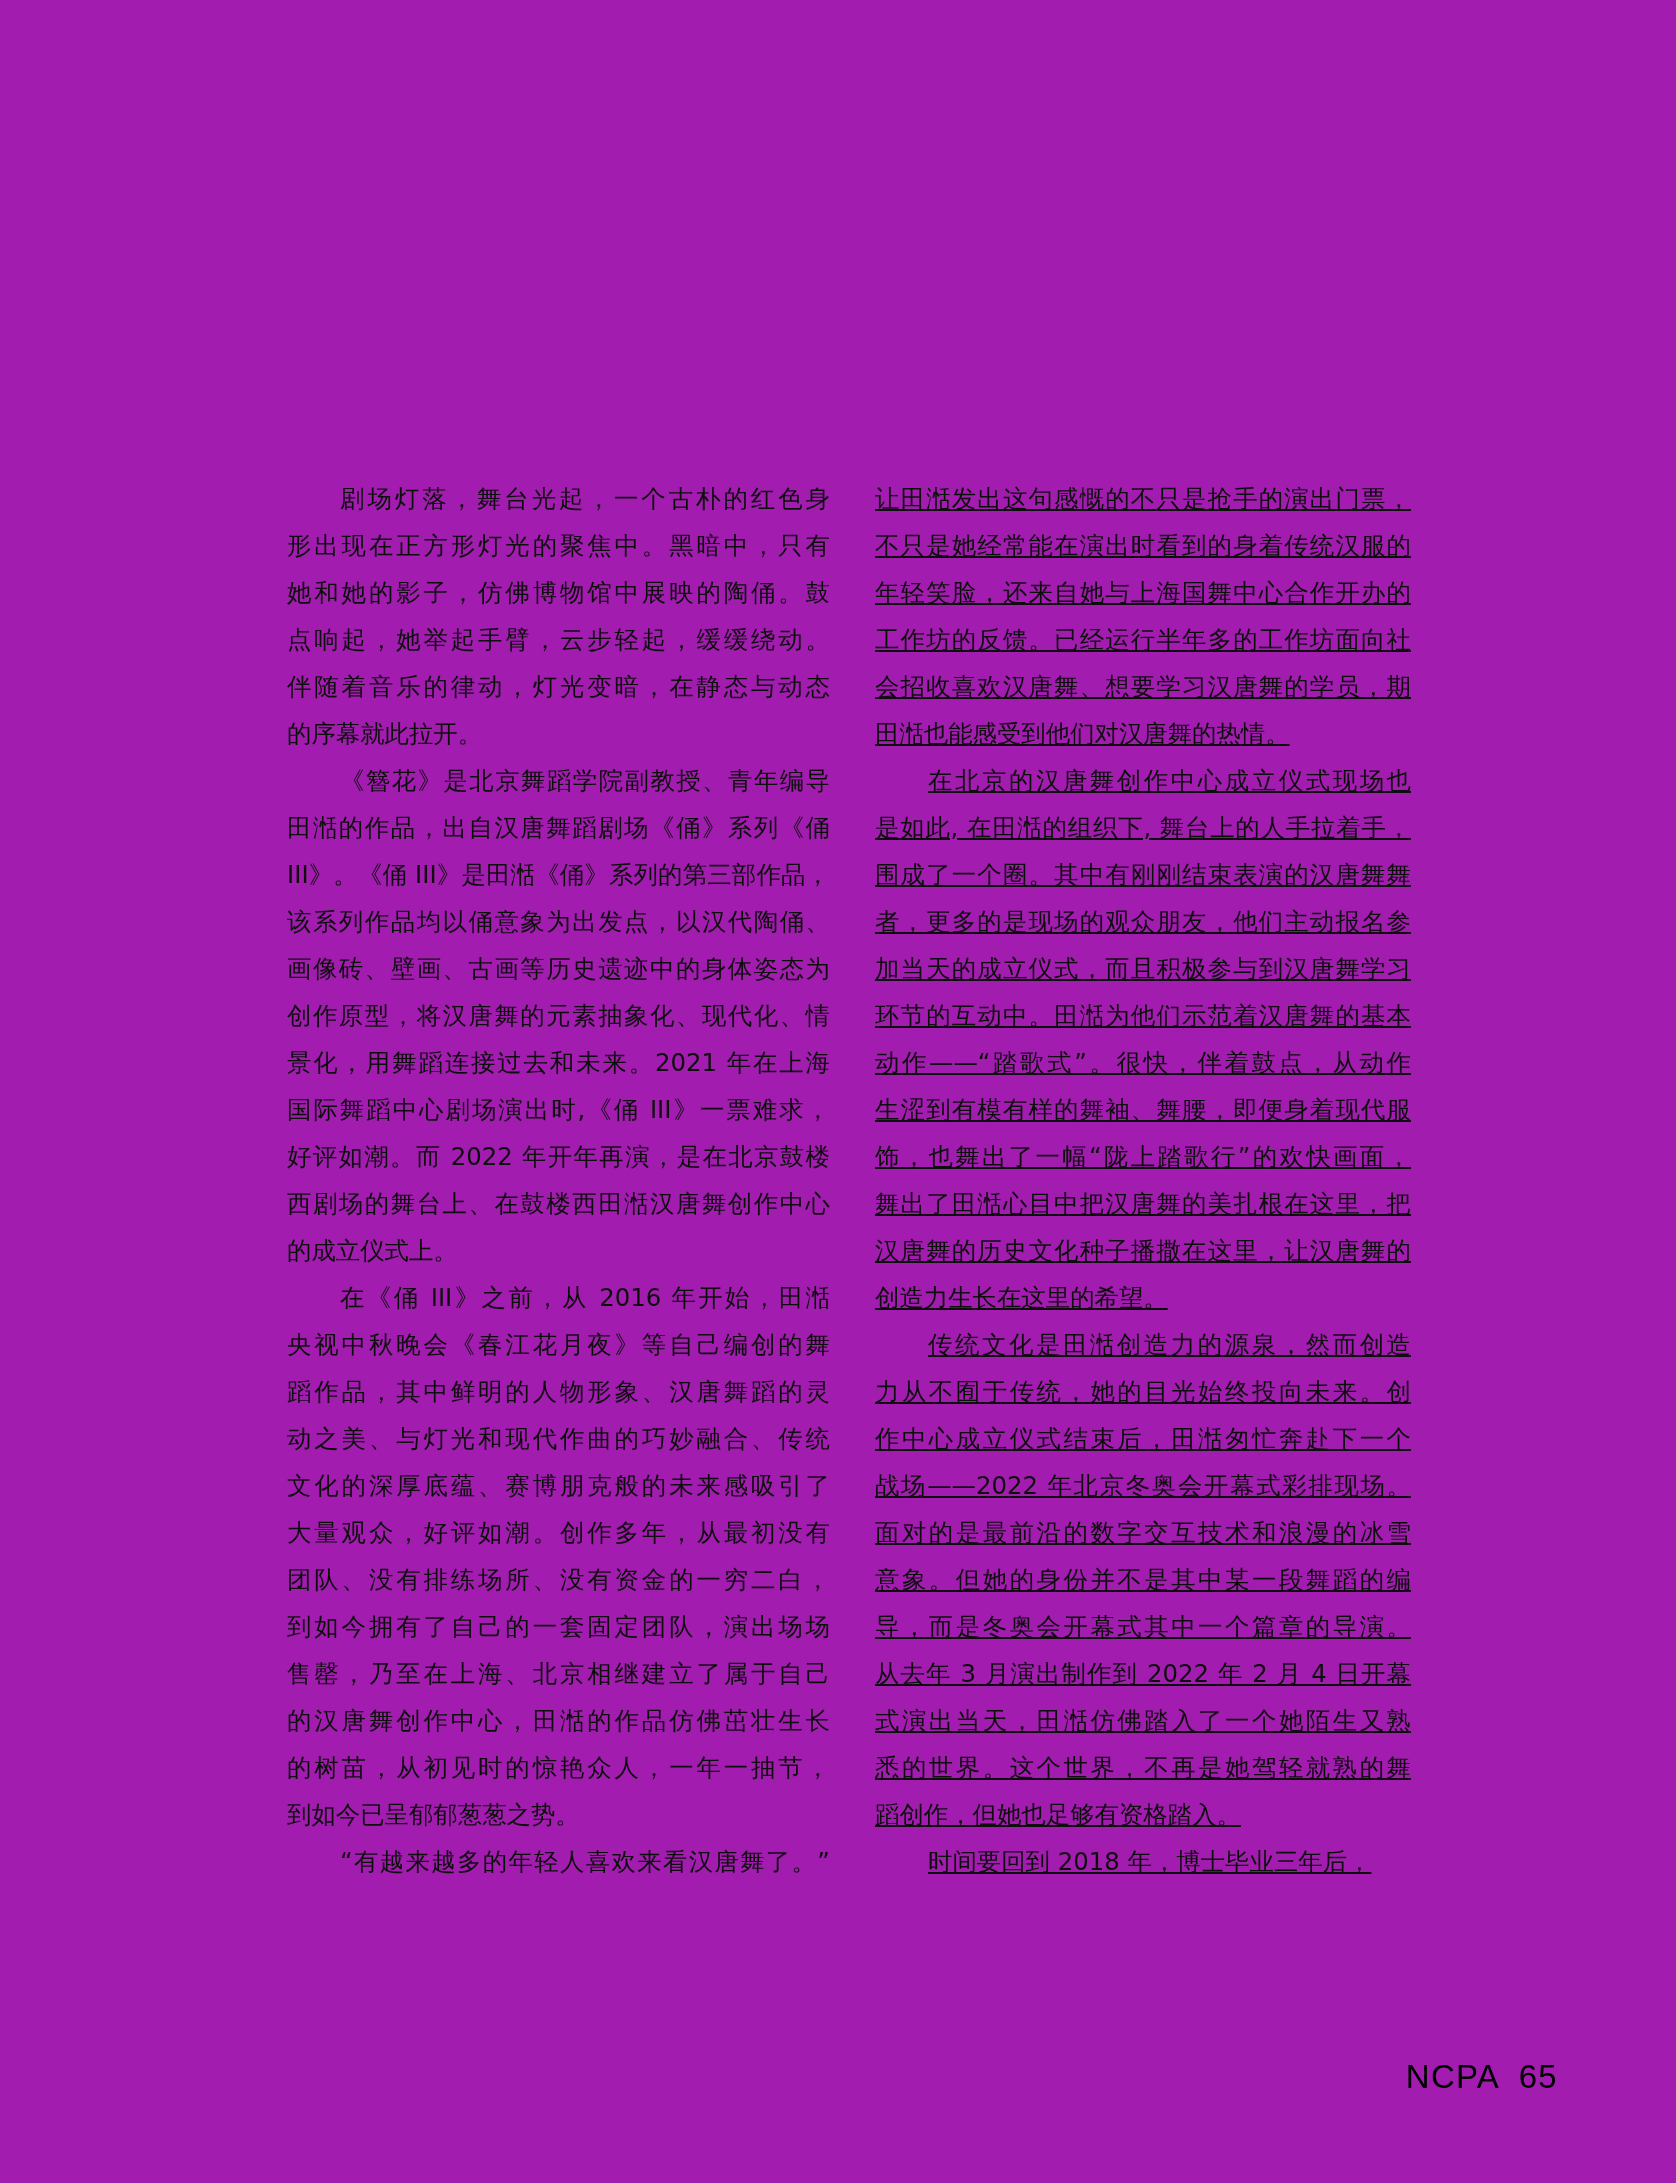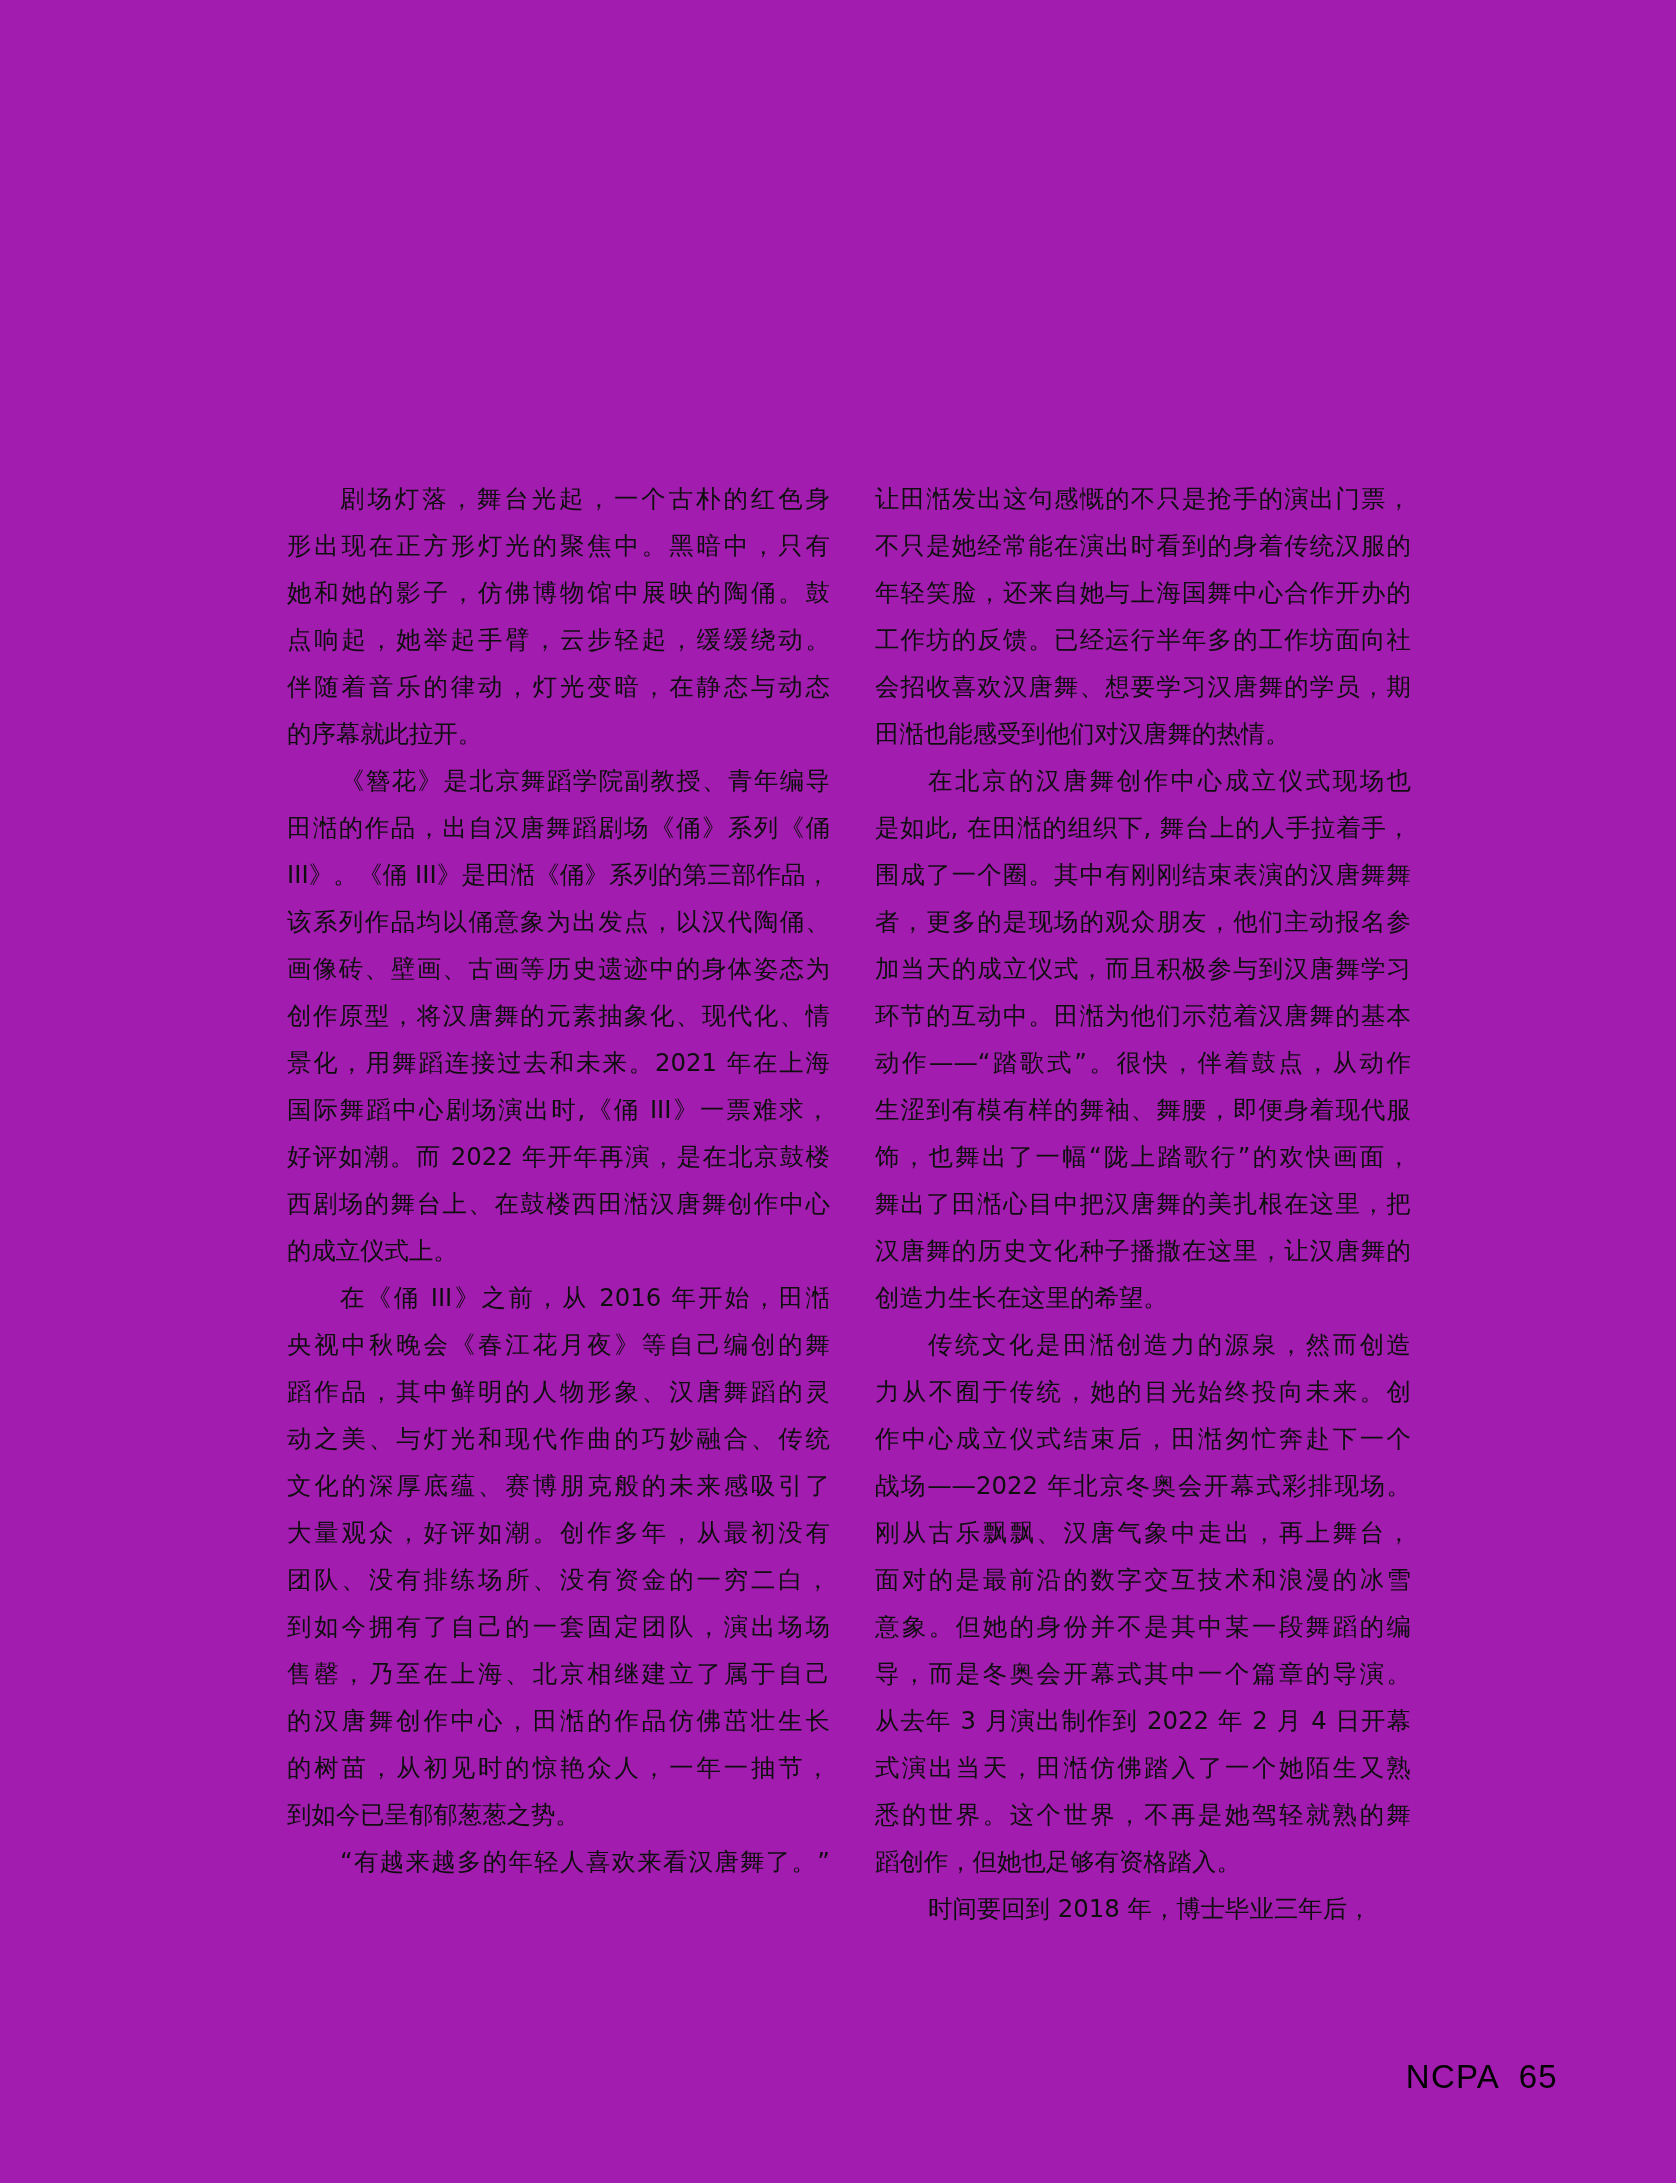--- a/index.html
+++ b/index.html
@@ -15,21 +15,21 @@
     background: #a21caf;
     overflow: hidden;
   }
   .article {
     position: absolute;
     top: 475px; left: 287px;
     display: flex;
   }
   .col { display: block; }
   .col-left  { width: 543px; margin-right: 45px; }
-  .col-right { width: 536px; }
+  .col-right { width: 536px; text-decoration: underline; }
   .line {
     height: 47px;
     line-height: 47px;
     font-size: 24.4px;
     letter-spacing: 0;
     white-space: nowrap;
     text-align: left;
     color: #0e0e0e;
   }
   .line.just {
@@ -104,21 +104,20 @@
         <div class="line just">动作——“踏歌式”。很快，伴着鼓点，从动作</div>
         <div class="line just">生涩到有模有样的舞袖、舞腰，即便身着现代服</div>
         <div class="line just">饰，也舞出了一幅“陇上踏歌行”的欢快画面，</div>
         <div class="line just">舞出了田湉心目中把汉唐舞的美扎根在这里，把</div>
         <div class="line just">汉唐舞的历史文化种子播撒在这里，让汉唐舞的</div>
         <div class="line">创造力生长在这里的希望。</div>
         <div class="line just indent">传统文化是田湉创造力的源泉，然而创造</div>
         <div class="line just">力从不囿于传统，她的目光始终投向未来。创</div>
         <div class="line just">作中心成立仪式结束后，田湉匆忙奔赴下一个</div>
         <div class="line just">战场——2022 年北京冬奥会开幕式彩排现场。</div>
-        <div class="line just">刚从古乐飘飘、汉唐气象中走出，再上舞台，</div>
         <div class="line just">面对的是最前沿的数字交互技术和浪漫的冰雪</div>
         <div class="line just">意象。但她的身份并不是其中某一段舞蹈的编</div>
         <div class="line just">导，而是冬奥会开幕式其中一个篇章的导演。</div>
         <div class="line just">从去年 3 月演出制作到 2022 年 2 月 4 日开幕</div>
         <div class="line just">式演出当天，田湉仿佛踏入了一个她陌生又熟</div>
         <div class="line just">悉的世界。这个世界，不再是她驾轻就熟的舞</div>
         <div class="line">蹈创作，但她也足够有资格踏入。</div>
         <div class="line indent">时间要回到 2018 年，博士毕业三年后，</div>
       </section>
   </main>

